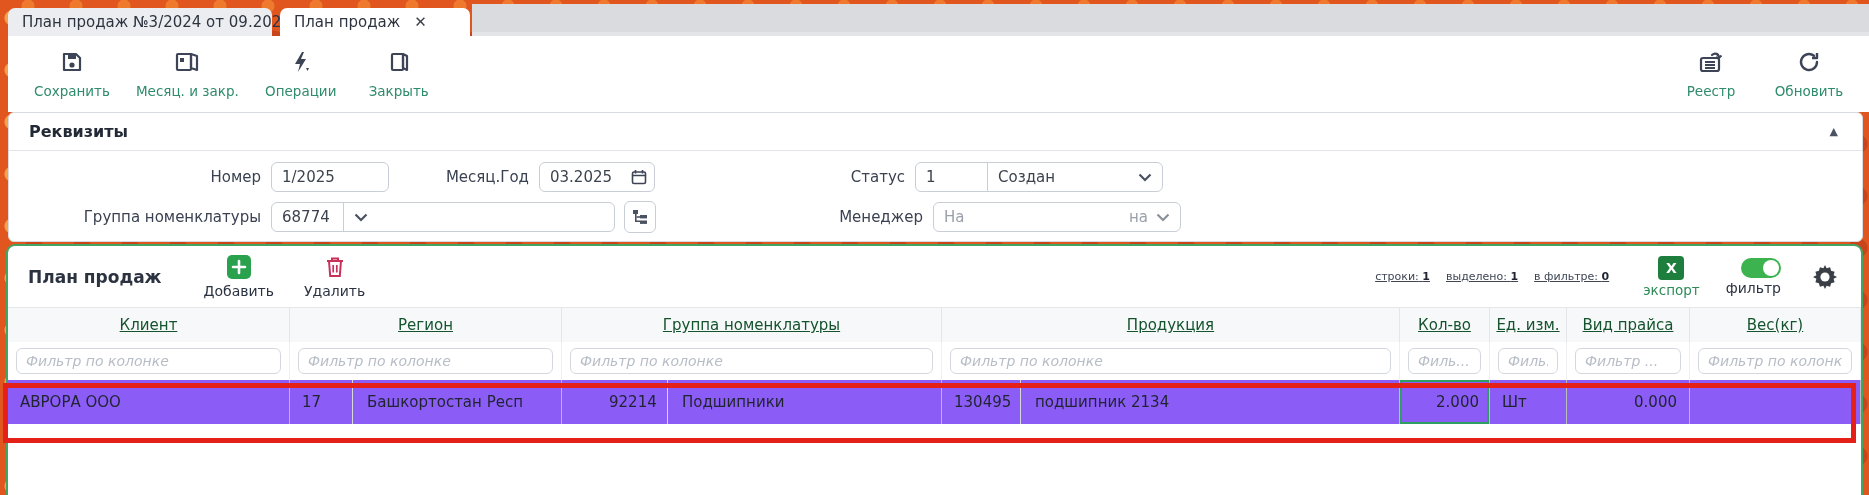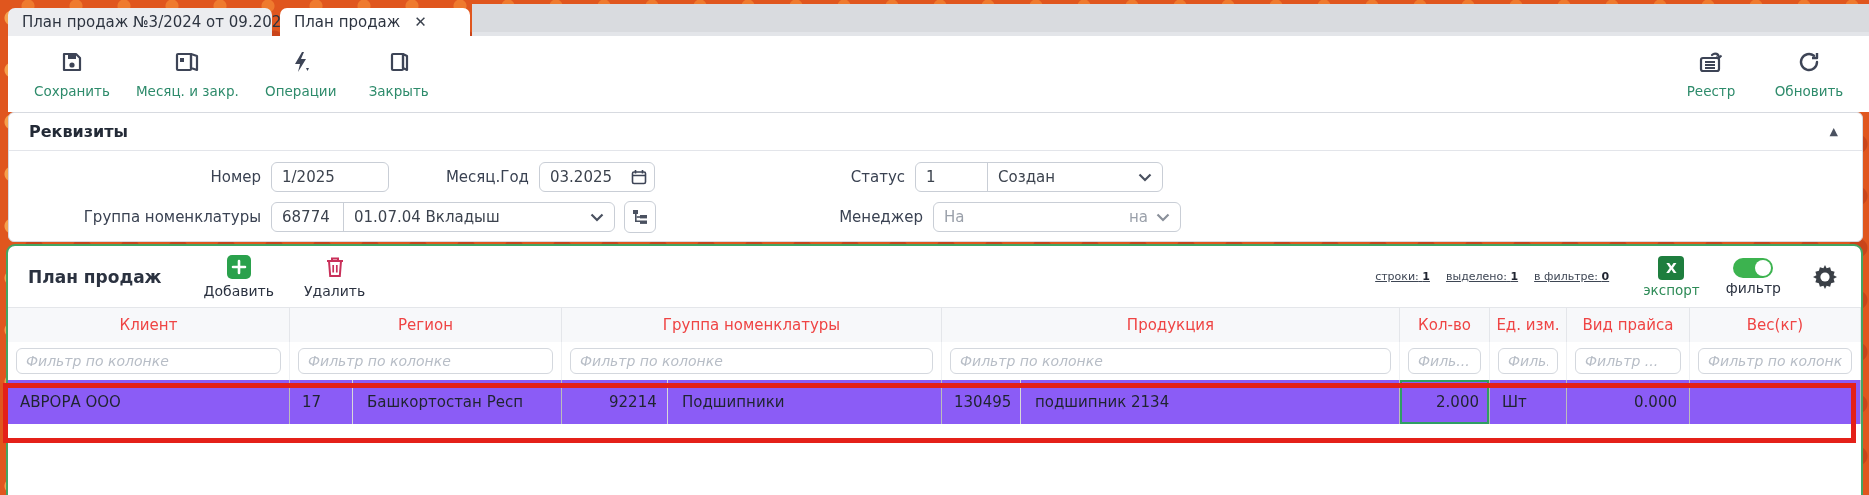--- a/index.html
+++ b/index.html
@@ -74,33 +74,33 @@
   .g-btn-label{ font-size:14px; color:#2b3240; }
   .g-spacer{ flex:1; }
   .stat{ font-size:11px; color:#3e4654; margin-right:16px; white-space:nowrap;text-decoration:underline; }
   .stat b{ color:#1f2430; }
   .export-btn{ display:flex; flex-direction:column; align-items:center; gap:2px;
      margin:0 26px 0 18px; cursor:pointer; }
   .export-ico{ width:26px; height:24px; background:#1e7e3e; border-radius:4px;
      color:#fff; font-weight:bold; font-size:14px; display:flex; align-items:center;
      justify-content:center; }
   .export-label{ font-size:13.5px; color:#2e8b57; }
-  .filter-toggle{ display:flex; flex-direction:column; align-items:center; gap:2px;
+  .filter-toggle{ display:flex; flex-direction:column; align-items:flex-end; gap:2px;
      margin-right:30px; cursor:pointer; }
   .toggle{ width:40px; height:20px; background:#3cb34f; border-radius:10px; position:relative; }
   .toggle::after{ content:""; position:absolute; right:2px; top:2px; width:16px; height:16px;
      background:#fff; border-radius:50%; }
   .toggle-label{ font-size:14px; color:#2b3240; }
 
   
   .tbl-cols{ display:grid;
      grid-template-columns:282px 272px 380px 458px 90px 77px 123px minmax(0,1fr); }
   .th{ height:34px; display:flex; align-items:center; justify-content:center;
-     font-size:15px; color:#ef4444; background:#f7f8fa; border-right:1px solid #e4e6ea;
-     white-space:nowrap; overflow:hidden; }
+     font-size:15px; color:#14532d; background:#f7f8fa; border-right:1px solid #e4e6ea;
+     white-space:nowrap; overflow:hidden;text-decoration:underline; }
   .tf{ height:38px; display:flex; align-items:center; padding:0 8px;
      border-right:1px solid #eef0f3; background:#fff; }
   .tf input{ width:100%; height:26px; border:1px solid #d4d8de; border-radius:6px;
      padding:0 9px; font-size:14px; font-style:italic; color:#3c434e; font-family:inherit; }
   .tf input::placeholder{ color:#b7bdc6; font-style:italic; }
   .row{ background:#8b5cf6; }
   .td{ height:44px; display:flex; align-items:center; font-size:15px; color:#1f2430;
      border-right:1px solid #bcbcbc; padding:0 12px; white-space:nowrap; overflow:hidden; }
   .td .code{ flex:none; display:flex; align-items:center; height:100%; }
   .td .sub-div{ flex:none; width:1px; height:100%; background:#d8d8d8; margin:0 14px 0 0; }
@@ -230,21 +230,20 @@
               </svg>
           </span>
         </span>
       </div>
       <div class="req-row">
         <span class="f-label" style="width:252px">Группа номенклатуры</span>
         <span style="width:10px"></span>
         <span style="width:344px" class="seg">
           <span class="seg-code">68774</span>
           <span class="seg-val">
-            <span class="grow">01.07.04 Вкладыш</span>
             <svg class="chev" width="14" height="9" viewBox="0 0 14 9" fill="none" stroke="#4a5160" stroke-width="2.2">
                 <path d="M1.5 1.5L7 7l5.5-5.5"></path>
               </svg>
           </span>
         </span>
         <span style="width:9px"></span>
         <span class="icon-btn">
           <svg width="16" height="16" viewBox="0 0 16 16" fill="#4a5160">
             <rect x="1" y="1" width="5" height="4"></rect>
             <rect x="8" y="6" width="7" height="3.4"></rect>

